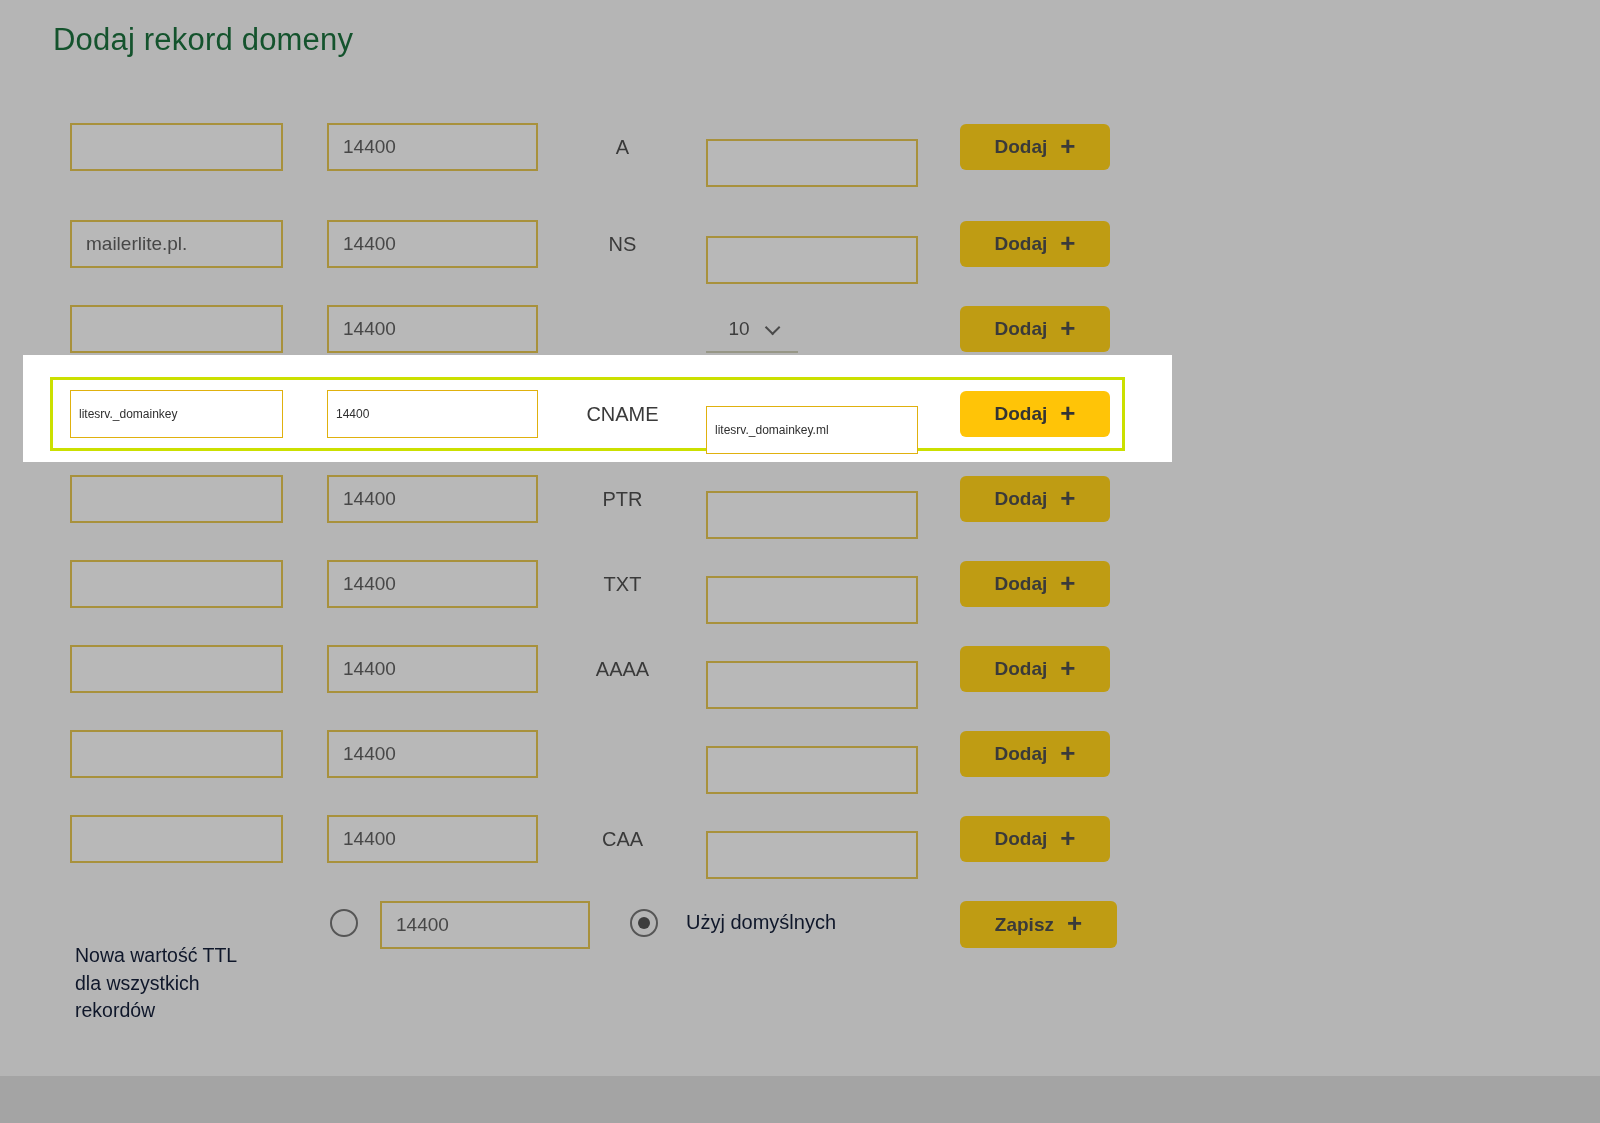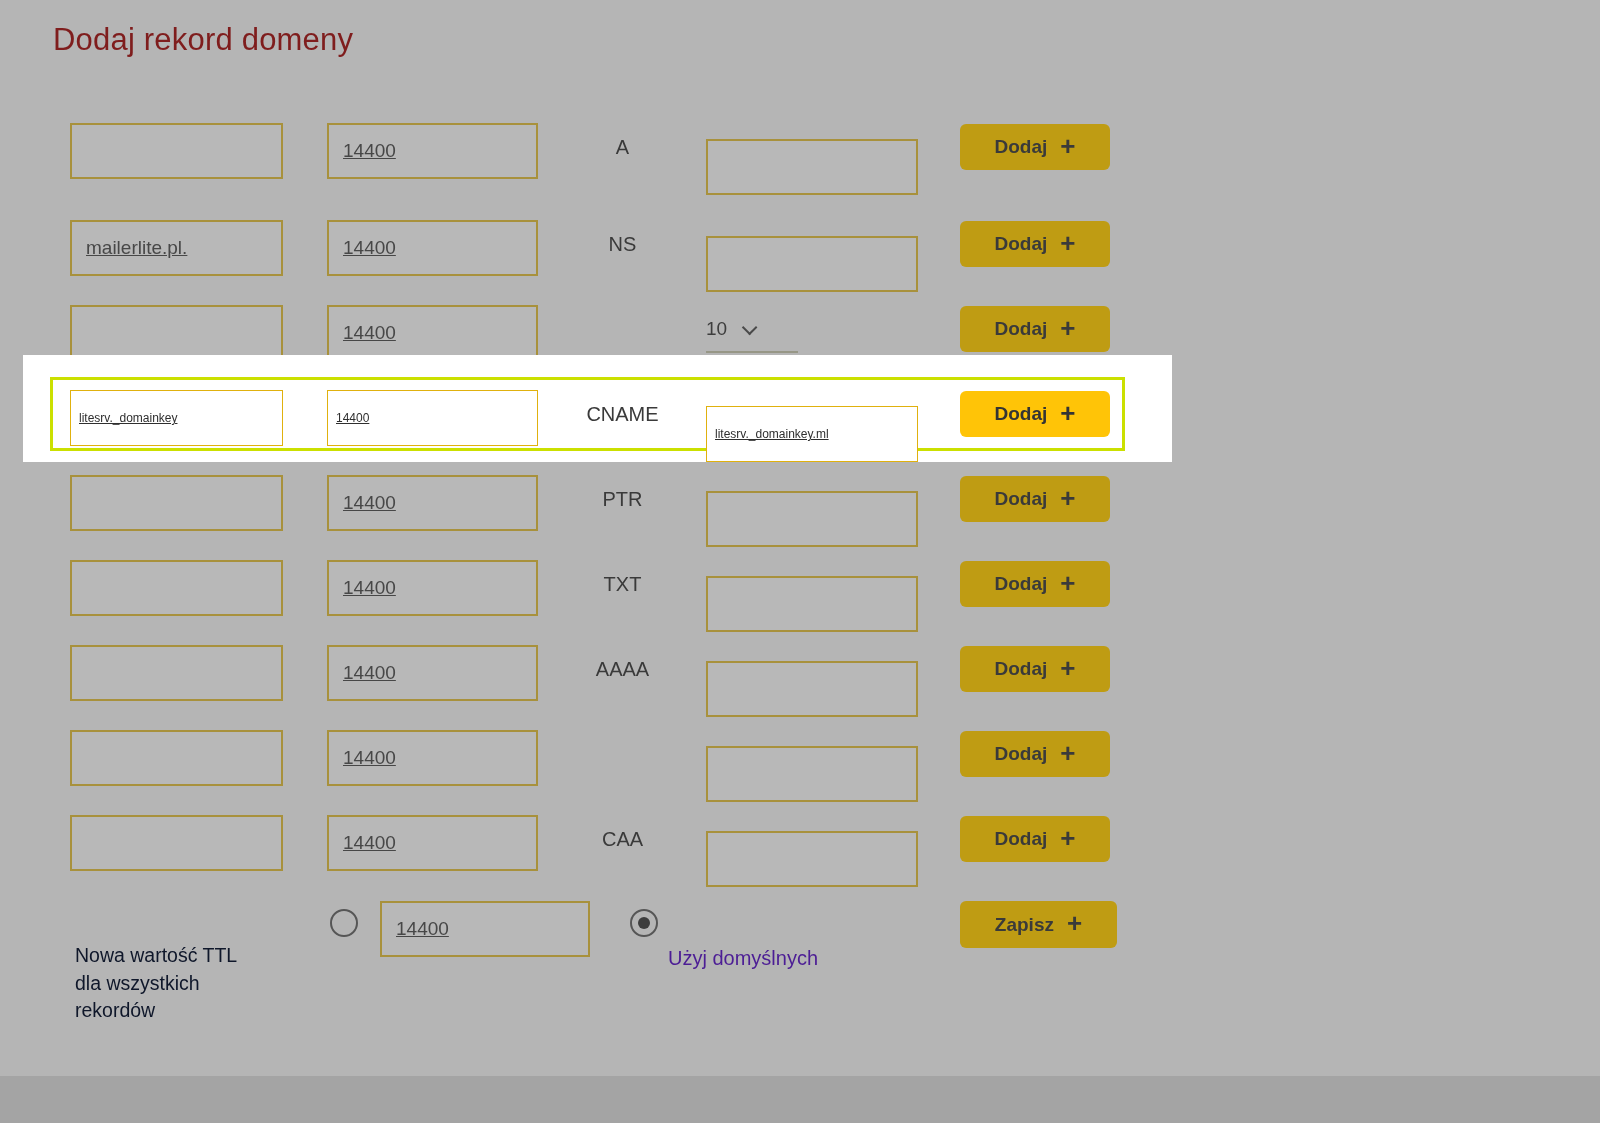--- a/index.html
+++ b/index.html
@@ -3,61 +3,61 @@
 <meta charset="utf-8">
 <style>
   html, body { margin:0; padding:0; }
   body {
     width:1600px; height:1123px; position:relative; overflow:hidden;
     background:#b5b5b5;
     font-family:"Liberation Sans", sans-serif;
   }
   .page-title {
     position:absolute; left:53px; top:22px;
-    font-size:31px; color:#7f1d1d; letter-spacing:0.2px;
+    font-size:31px; color:#14532d; letter-spacing:0.2px;
   }
   .rows { position:absolute; left:0; top:123px; width:1600px; }
   .record-row { position:relative; height:48px; margin-bottom:37px; }
   .record-row:first-child { margin-bottom:49px; }
   .record-row > * { position:absolute; }
 
   
   .record-row.highlighted::before {
     content:""; position:absolute; left:23px; width:1149px;
     top:-35px; height:107px; background:#ffffff;
   }
   .hl-frame { display:none; }
   .record-row.highlighted .hl-frame {
     display:block; left:50px; top:-13px; width:1075px; height:74px;
     border:3px solid #cbe000; box-sizing:border-box; pointer-events:none;
   }
 
   input.field {
-    box-sizing:border-box; height:56px;
+    box-sizing:border-box; height:48px;
     background:#b8b8b8; border:2px solid #a8913c;
     font-family:inherit; font-size:19px; color:#474747;
-    padding:0 14px; outline:none;text-decoration:underline;
+    padding:0 14px; outline:none;
   }
   .f-name  { left:70px;  top:0; width:213px; }
   .f-ttl   { left:327px; top:0; width:211px; }
   .f-type  {
     left:545px; top:0; width:155px; height:48px; line-height:48px;
     text-align:center; font-size:20px; color:#3a3a3a;
   }
   .f-value { left:706px; top:16px; width:212px; }
 
   .record-row.highlighted input.field {
     background:#ffffff; border:1px solid #e0b10e; color:#2f2f2f;
     padding:0 8px; font-size:12px;
   }
 
   .mx-select {
     left:706px; top:2px; width:92px; height:44px;
     border-bottom:2px solid #979787;
-    display:flex; align-items:center; justify-content:flex-start; gap:15px;
+    display:flex; align-items:center; justify-content:center; gap:15px;
     font-size:19px; color:#3d3d3d; cursor:pointer;
   }
   .chevron {
     width:9px; height:9px; border-right:2px solid #4a4a4a; border-bottom:2px solid #4a4a4a;
     transform:rotate(45deg) translateY(-3px);
   }
 
   .btn {
     left:960px; top:1px; width:150px; height:46px;
     background:#bf9c13; border:none; border-radius:6px;
@@ -80,21 +80,21 @@
     border:2px solid #565656; background:transparent; cursor:pointer;
     display:flex; align-items:center; justify-content:center;
   }
   .radio .dot { display:none; }
   .radio.selected .dot {
     display:block; width:12px; height:12px; border-radius:50%; background:#3d3d3d;
   }
   .radio-custom  { left:330px; top:25px; }
   .ttl-global-input { left:380px; top:17px; width:210px; height:44px; }
   .radio-default { left:630px; top:25px; }
-  .use-default-label { left:668px; top:27px; font-size:20px; color:#4c1d95;margin-top:36px; }
+  .use-default-label { left:686px; top:27px; font-size:20px; color:#0f172a; }
   .save-btn { left:960px; top:17px; width:157px; height:47px; }
 
   .bottom-bar {
     position:absolute; left:0; bottom:0; width:1600px; height:47px;
     background:#a4a4a4;
   }
 </style>
 </head>
 <body>
 

